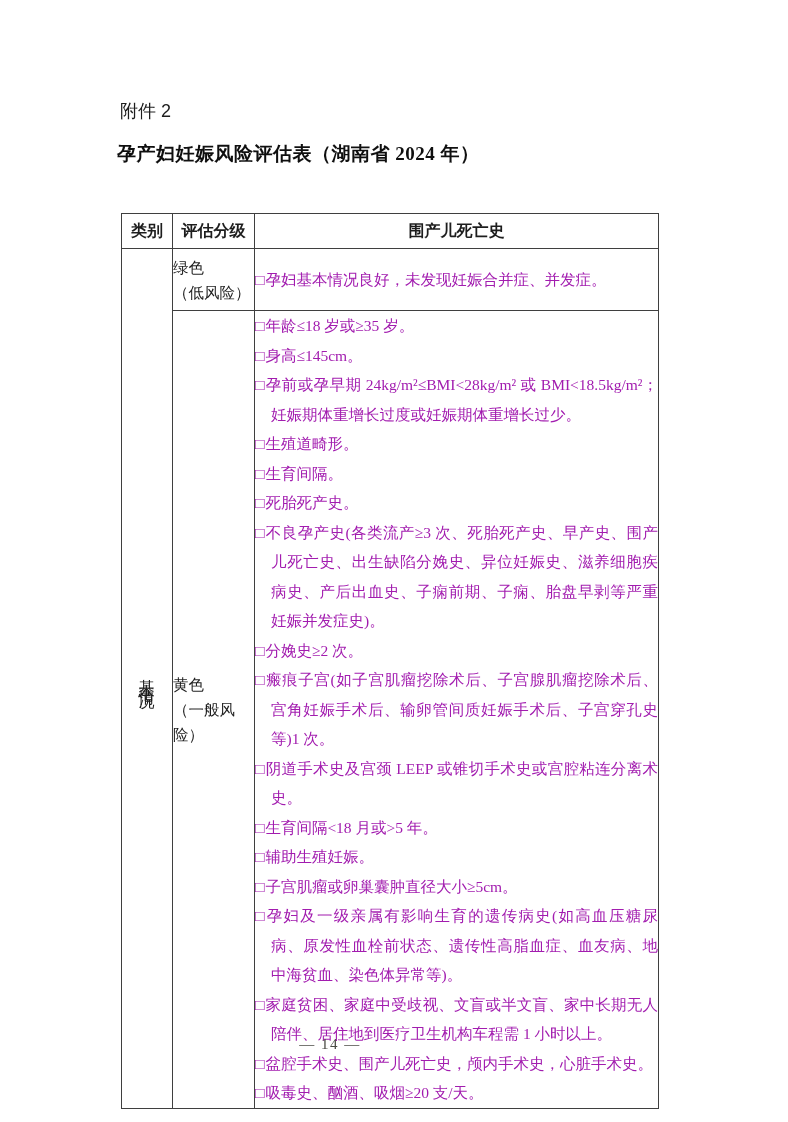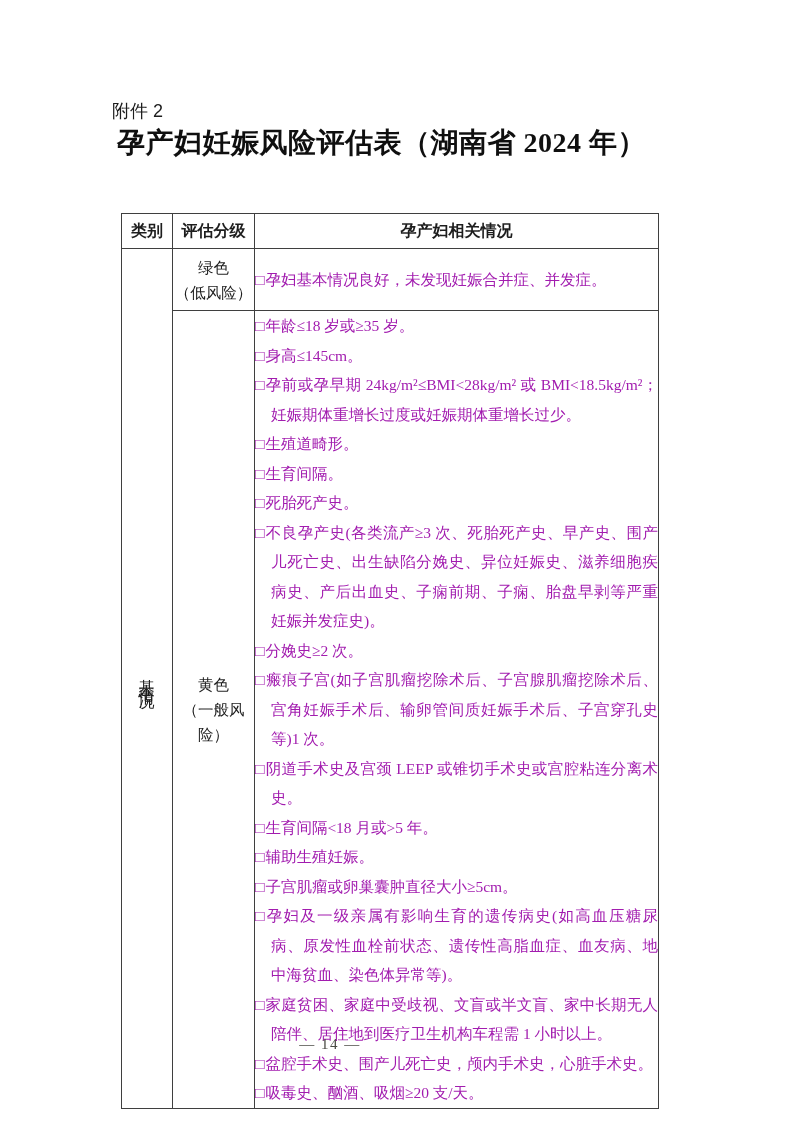--- a/index.html
+++ b/index.html
@@ -9,33 +9,33 @@
     background: #ffffff;
     position: relative;
     overflow: hidden;
     font-family: "Liberation Serif", "DejaVu Serif", serif;
     color: #1d1d1d;
   }
   .doc { position: absolute; inset: 0; }
 
   .attachment {
     position: absolute;
-    left: 112px;
+    left: 120px;
     top: 99px;
     font-size: 18px;
     font-family: "Liberation Sans", "DejaVu Sans", sans-serif;
     color: #1d1d1d;
   }
 
   .title {
     position: absolute;
     left: 117px;
-    top: 124px;
+    top: 141px;
     margin: 0;
-    font-size: 28px;
+    font-size: 19px;
     font-weight: 700;
     letter-spacing: 0.5px;
     color: #0f0f0f;
     white-space: nowrap;
     font-family: "Liberation Serif", "DejaVu Serif", serif;
   }
 
   .risk-table {
     position: absolute;
     left: 121px;
@@ -72,21 +72,21 @@
   .vertical-text {
     display: inline-block;
     writing-mode: vertical-rl;
     text-orientation: upright;
     font-size: 16px;
     letter-spacing: 5px;
     line-height: 1.2;
   }
 
   .level-cell {
-    text-align: center;
+    text-align: left;
     vertical-align: middle;
     font-size: 15.5px;
     line-height: 25px;
     color: #1d1d1d;
   }
 
   .items-cell {
     vertical-align: middle;
     padding: 4px 6px 4px 4px;
   }
@@ -129,21 +129,21 @@
   <table class="risk-table">
     <colgroup>
       <col class="c1">
       <col class="c2">
       <col class="c3">
     </colgroup>
     <thead>
       <tr>
         <th>类别</th>
         <th>评估分级</th>
-        <th>孕产妇相关情况</th>
+        <th>围产儿死亡史</th>
       </tr>
     </thead>
     <tbody>
       <tr class="green-row">
         <td class="category-cell" rowspan="2">
           <span class="vertical-text">基本情况</span>
         </td>
         <td class="level-cell">
           <div>绿色</div>
           <div>（低风险）</div>

